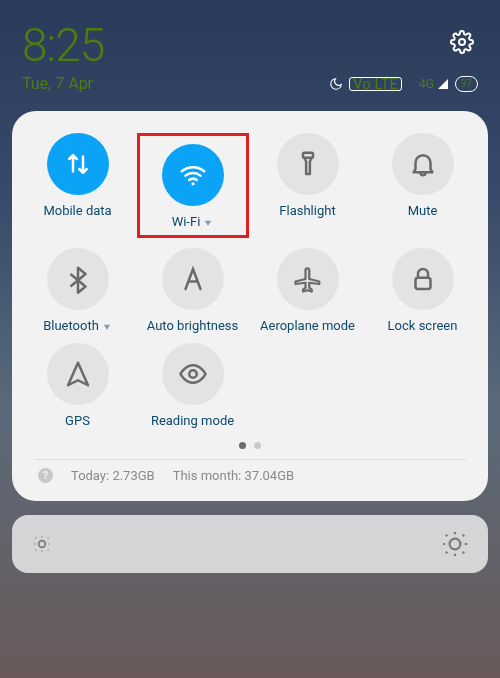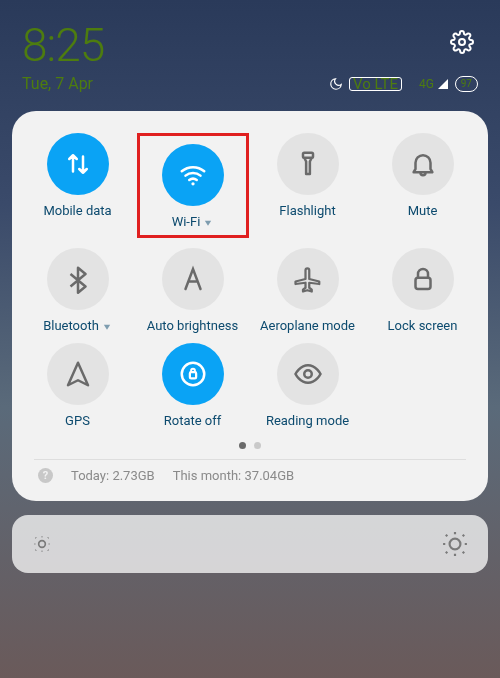--- a/index.html
+++ b/index.html
@@ -195,30 +195,20 @@
         <div class="circle">
           <svg width="30" height="30" viewBox="0 0 24 24">
             <use href="#ic-navigation"></use>
           </svg>
         </div>
         <div class="tlabel">
           <span>GPS</span>
         </div>
       </div>
       <div class="tile">
-        <div class="circle active">
-          <svg width="30" height="30" viewBox="0 0 24 24">
-            <use href="#ic-rotate-lock"></use>
-          </svg>
-        </div>
-        <div class="tlabel">
-          <span>Rotate off</span>
-        </div>
-      </div>
-      <div class="tile">
         <div class="circle">
           <svg width="30" height="30" viewBox="0 0 24 24">
             <use href="#ic-eye"></use>
           </svg>
         </div>
         <div class="tlabel">
           <span>Reading mode</span>
         </div>
       </div>
     </div>

